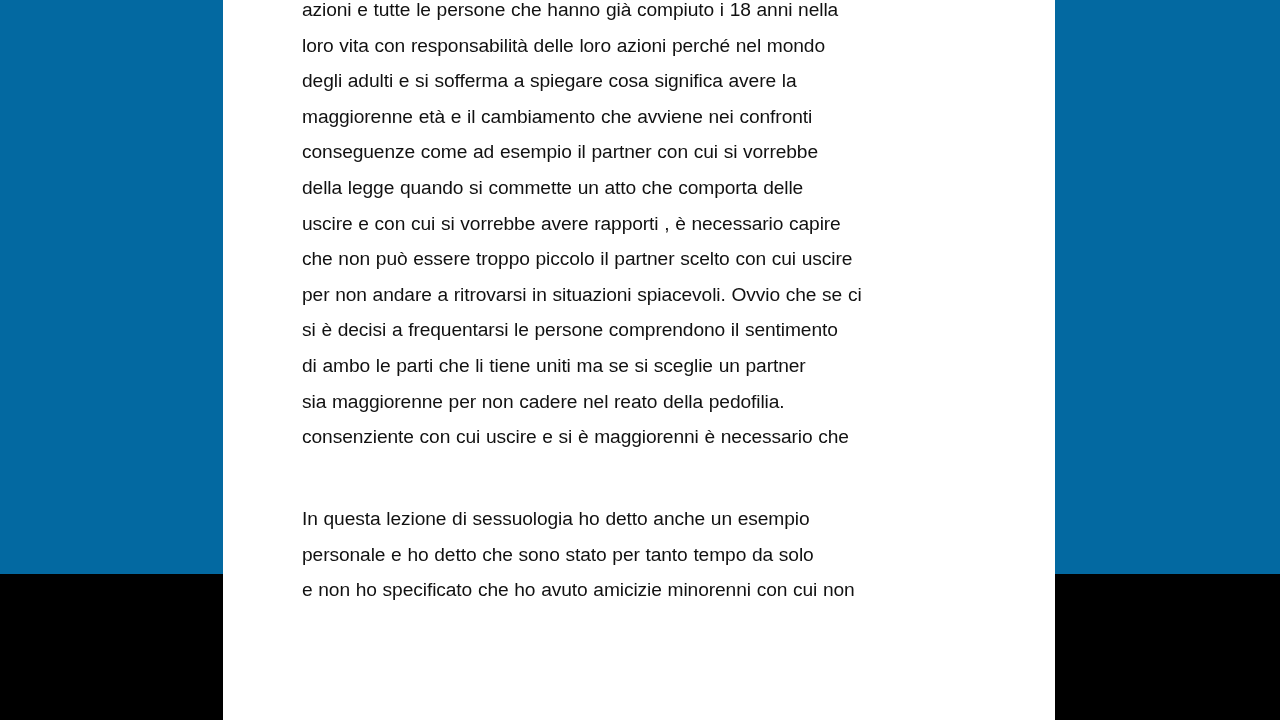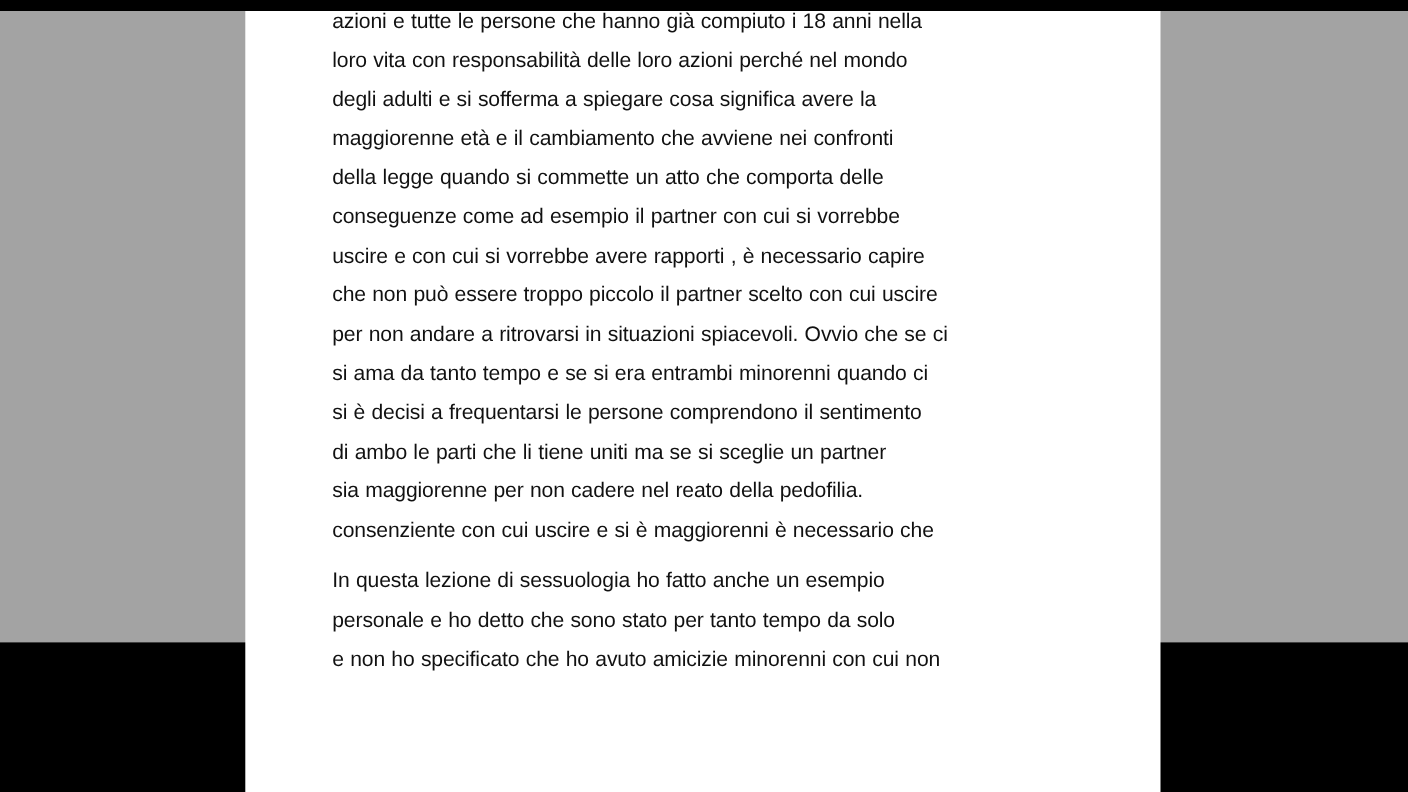--- a/index.html
+++ b/index.html
@@ -7,22 +7,21 @@
       padding: 0;
       width: 1280px;
       height: 720px;
       overflow: hidden;
       background: #000000;
     }
     .frame {
       position: relative;
       width: 1280px;
       height: 574px;
-      background: #a3a3a3;
-      margin-top: 10px;
+      background: #0369a1;
     }
     .page {
       position: absolute;
       left: 223px;
       top: 0;
       width: 832px;
       height: 720px;
       background: #ffffff;
       overflow: hidden;
     }
@@ -49,32 +48,31 @@
 <body>
 
 <div class="frame">
   <div class="page">
 
     <div class="text-block" id="para1">
       <span class="line">azioni e tutte le persone che hanno già compiuto i 18 anni nella</span>
       <span class="line">loro vita con responsabilità delle loro azioni perché nel mondo</span>
       <span class="line">degli adulti e si sofferma a spiegare cosa significa avere la</span>
       <span class="line">maggiorenne età e il cambiamento che avviene nei confronti</span>
+      <span class="line">conseguenze come ad esempio il partner con cui si vorrebbe</span>
       <span class="line">della legge quando si commette un atto che comporta delle</span>
-      <span class="line">conseguenze come ad esempio il partner con cui si vorrebbe</span>
       <span class="line">uscire e con cui si vorrebbe avere rapporti , è necessario capire</span>
       <span class="line">che non può essere troppo piccolo il partner scelto con cui uscire</span>
       <span class="line">per non andare a ritrovarsi in situazioni spiacevoli. Ovvio che se ci</span>
-      <span class="line">si ama da tanto tempo e se si era entrambi minorenni quando ci</span>
       <span class="line">si è decisi a frequentarsi le persone comprendono il sentimento</span>
       <span class="line">di ambo le parti che li tiene uniti ma se si sceglie un partner</span>
       <span class="line">sia maggiorenne per non cadere nel reato della pedofilia.</span>
       <span class="line">consenziente con cui uscire e si è maggiorenni è necessario che</span>
     </div>
 
     <div class="text-block" id="para2">
-      <span class="line">In questa lezione di sessuologia ho fatto anche un esempio</span>
+      <span class="line">In questa lezione di sessuologia ho detto anche un esempio</span>
       <span class="line">personale e ho detto che sono stato per tanto tempo da solo</span>
       <span class="line">e non ho specificato che ho avuto amicizie minorenni con cui non</span>
     </div>
 
   </div>
 </div>
 
 </body></html>

